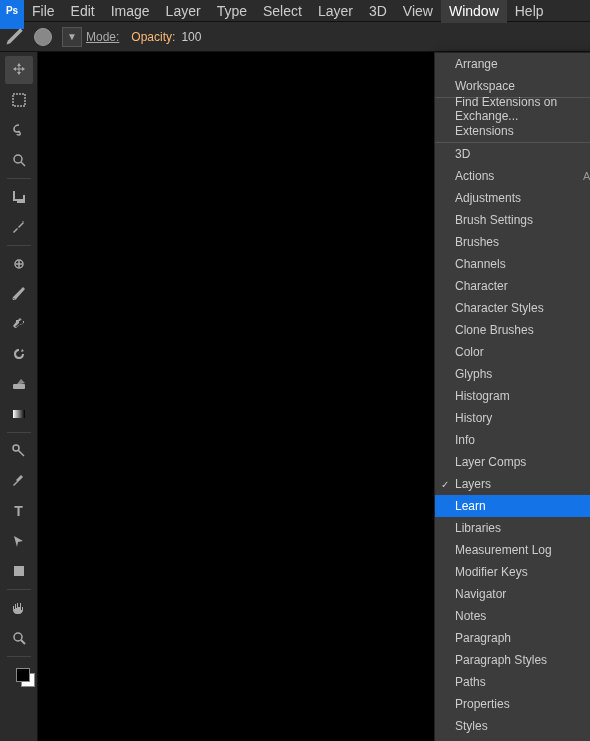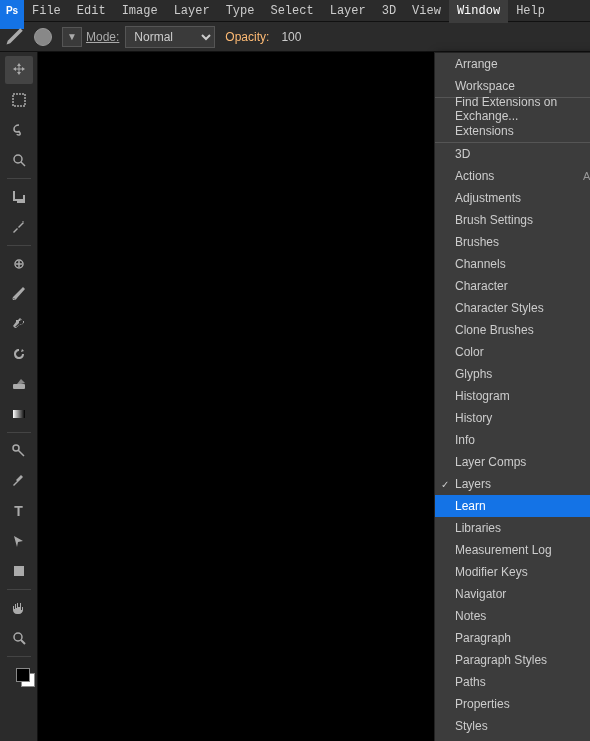--- a/index.html
+++ b/index.html
@@ -33,23 +33,22 @@
       font-weight: bold;
       font-size: 10px;
       flex-shrink: 0;
     }
     .menubar-item {
       padding: 12px 8px;
       height: 100%;
       display: flex;
       align-items: center;
       cursor: pointer;
-      font-size: 12px;
+      font-size: 14px;
       color: #ccc;
-      font-family: Liberation Mono, monospace;
     }
     .menubar-item.window-active { background: #3c3c3c; color: #fff; }
 
     
     .toolbar {
       background: #2b2b2b;
       height: 30px;
       display: flex;
       align-items: center;
       padding: 0 4px;
@@ -105,21 +104,21 @@
       width: 90px;
     }
     .toolbar-opacity-label {
       color: #fdba74;
       font-size: 12px;
       margin-left: 6px;
     }
     .toolbar-opacity-value {
       color: #ccc;
       font-size: 12px;
-      margin-left: 8px;
+      margin-left: 2px;
     }
 
     
     .main-area {
       display: flex;
       height: calc(741px - 22px - 30px);
     }
 
     
     .tools-panel {
@@ -236,25 +235,20 @@
       <path d="M13 1L3 11l-1 3 3-1 10-10-2-2z"></path>
     </svg>
   </div>
   <div class="toolbar-brush-preview">
     <div class="brush-circle"></div>
   </div>
   <div class="toolbar-brush-toggle">
     <span style="color:#aaa;font-size:10px;">▼</span>
   </div>
   <span class="toolbar-label">Mode:</span>
-  <select class="toolbar-select">
-    <option>Normal</option>
-    <option>Multiply</option>
-    <option>Screen</option>
-  </select>
   <span class="toolbar-opacity-label">Opacity:</span>
   <span class="toolbar-opacity-value">100</span>
 </div>
 
 <div class="main-area">
 
   <div class="tools-panel">
     <div class="tool-item active" title="Move">
       <svg viewBox="0 0 16 16" xmlns="http://www.w3.org/2000/svg">
           <path d="M8 1l-2 3h1.5v2.5H5V5L2 7l3 2V7.5h2.5V10H6l2 3 2-3H8.5V7.5H11V9l3-2-3-2v1.5H8.5V4H10L8 1z" fill="#aaa"></path>

